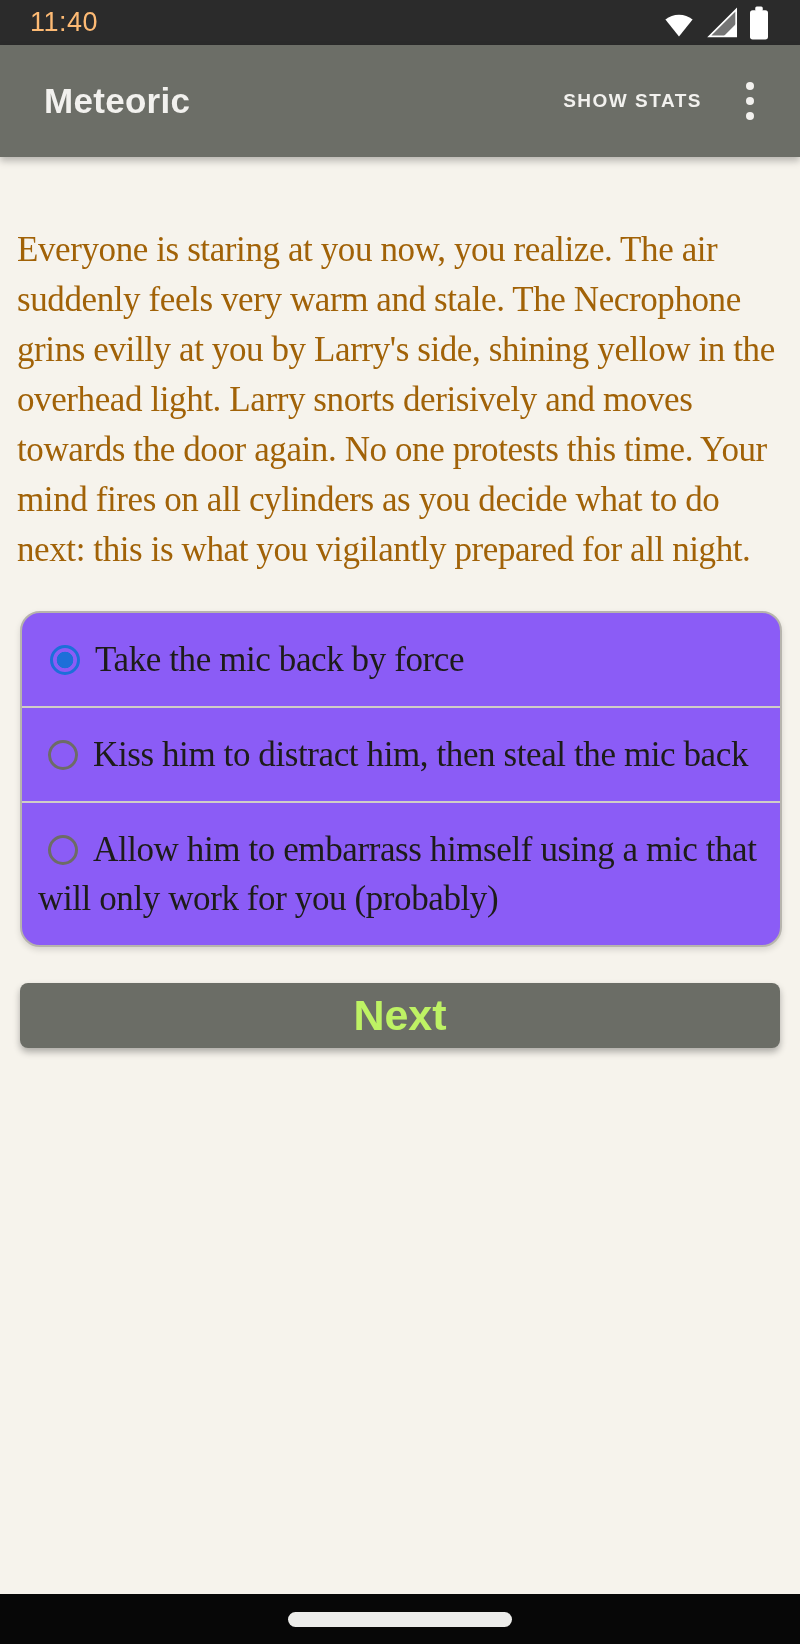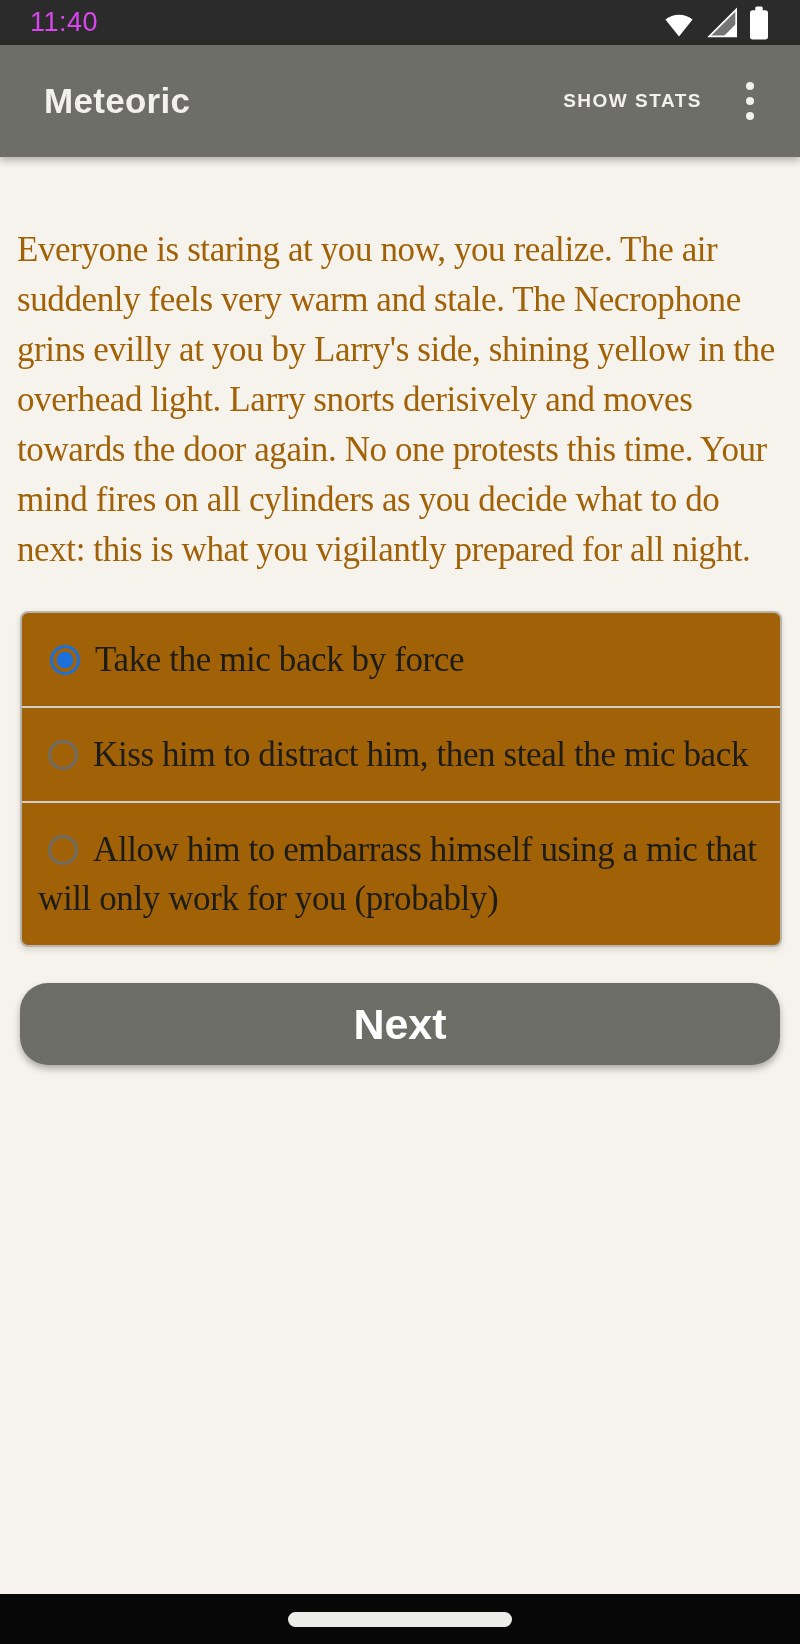--- a/index.html
+++ b/index.html
@@ -3,21 +3,21 @@
 <meta charset="utf-8">
 <style>
   html,body{margin:0;padding:0;background:#333;}
   .screen{
     position:relative;width:800px;height:1644px;margin:0 auto;
     background:#f6f3ec;overflow:hidden;
     font-family:"Liberation Sans",sans-serif;
   }
   
   .status-bar{
-    height:45px;background:#2b2b2b;color:#d946ef;
+    height:45px;background:#2b2b2b;color:#fdba74;
     display:flex;align-items:center;justify-content:space-between;
     padding:0 30px;box-sizing:border-box;
   }
   .status-time{font-size:27px;font-weight:400;letter-spacing:.5px;}
   .status-icons{display:flex;align-items:center;gap:9px;}
   .status-icons svg{display:block;}
   
   .app-bar{
     height:112px;background:#6c6e67;color:#f2f1ee;
     display:flex;align-items:center;
@@ -41,45 +41,45 @@
   
   .content{padding:68px 17px 0 17px;box-sizing:border-box;}
   .story{
     font-family:"Liberation Serif","DejaVu Serif",serif;
     font-size:35px;line-height:50px;letter-spacing:-.4px;
     color:#a16207;margin:0;
   }
   
   .choices{
     margin:36px 1px 0 3px;
-    border:2px solid #b7b4ad;border-radius:8px;
-    background:#a16207;
+    border:2px solid #b7b4ad;border-radius:20px;
+    background:#8b5cf6;
     box-shadow:0 3px 6px rgba(0,0,0,.13);
     overflow:hidden;
   }
   .choice{
     padding:22px 18px;cursor:pointer;
     font-family:"Liberation Serif","DejaVu Serif",serif;
     font-size:35px;line-height:49px;letter-spacing:-.4px;color:#1d1c19;
   }
   .choice + .choice{border-top:2px solid #d0cdc6;padding-left:16px;}
   .radio{
     display:inline-block;width:30px;height:30px;border-radius:50%;
     border:3px solid #6d6c66;box-sizing:border-box;
     vertical-align:-4px;margin:0 15px 0 10px;background:transparent;
   }
   .choice.selected .radio{
     border-color:#1d6fd9;
     background:radial-gradient(circle at center,#1d6fd9 0 8px,transparent 8.6px);
   }
   
   .next-button{
-    display:block;width:760px;height:82px;margin:36px auto 0 auto;
-    background:#6b6d66;border:none;border-radius:28px;cursor:pointer;
-    color:#ffffff;font-size:43px;font-weight:700;
+    display:block;width:760px;height:65px;margin:36px auto 0 auto;
+    background:#6b6d66;border:none;border-radius:8px;cursor:pointer;
+    color:#bef264;font-size:43px;font-weight:700;
     font-family:"Liberation Sans",sans-serif;
     box-shadow:0 4px 7px rgba(0,0,0,.3);
   }
   
   .nav-bar{
     position:absolute;left:0;bottom:0;width:800px;height:50px;
     background:#070707;display:flex;align-items:center;justify-content:center;
   }
   .nav-pill{width:224px;height:15px;border-radius:8px;background:#ececea;cursor:grab;}
 </style>

